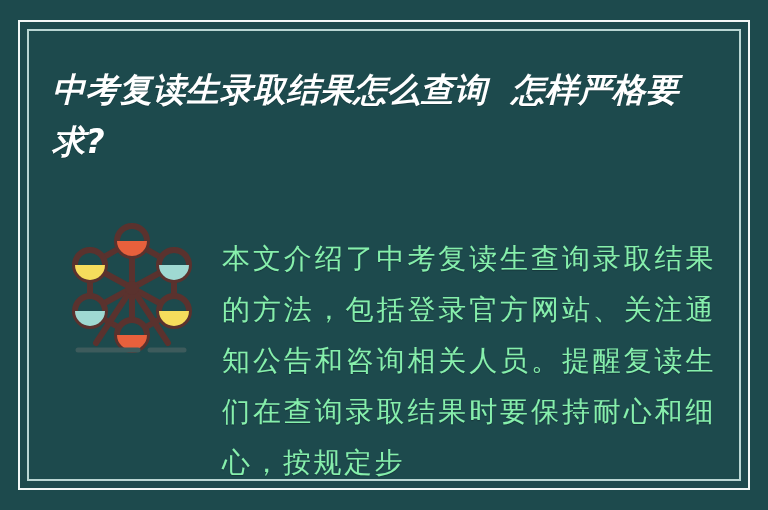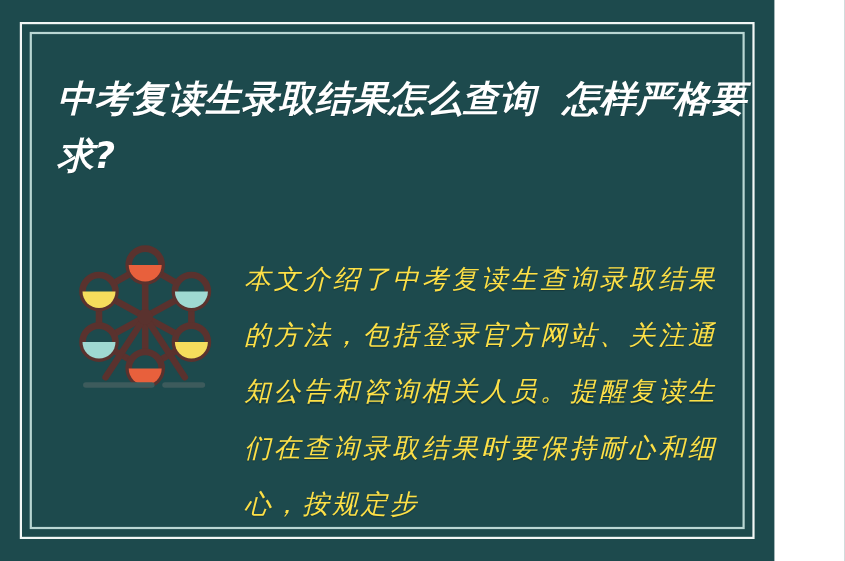--- a/index.html
+++ b/index.html
@@ -8,21 +8,21 @@
   }
   body {
     width: 768px;
     height: 510px;
     overflow: hidden;
     font-family: "Liberation Sans", sans-serif;
   }
 
   .card {
     position: relative;
-    width: 704px;
+    width: 768px;
     height: 510px;
     background: #1d4a4d;
     overflow: hidden;
   }
 
   
   .frame-outer {
     position: absolute;
     left: 18px;
     top: 20px;
@@ -76,26 +76,25 @@
     justify-content: center;
     padding-top: 12px;
   }
 
   .body-wrap {
     flex: 1 1 auto;
     padding-left: 10px;
   }
 
   .body-text {
-    color: #fde047;
+    color: #86efac;
     font-family: "DejaVu Serif", "Liberation Serif", serif;
-    font-size: 24px;
+    font-size: 28px;
     line-height: 51px;
     letter-spacing: 2.5px;
-    font-style: italic;
     text-align: justify;
     word-break: break-all;
     text-shadow: 0 1px 1px rgba(0,0,0,0.25);
   }
 </style>
 </head>
 <body>
 
 <div class="card">
 

